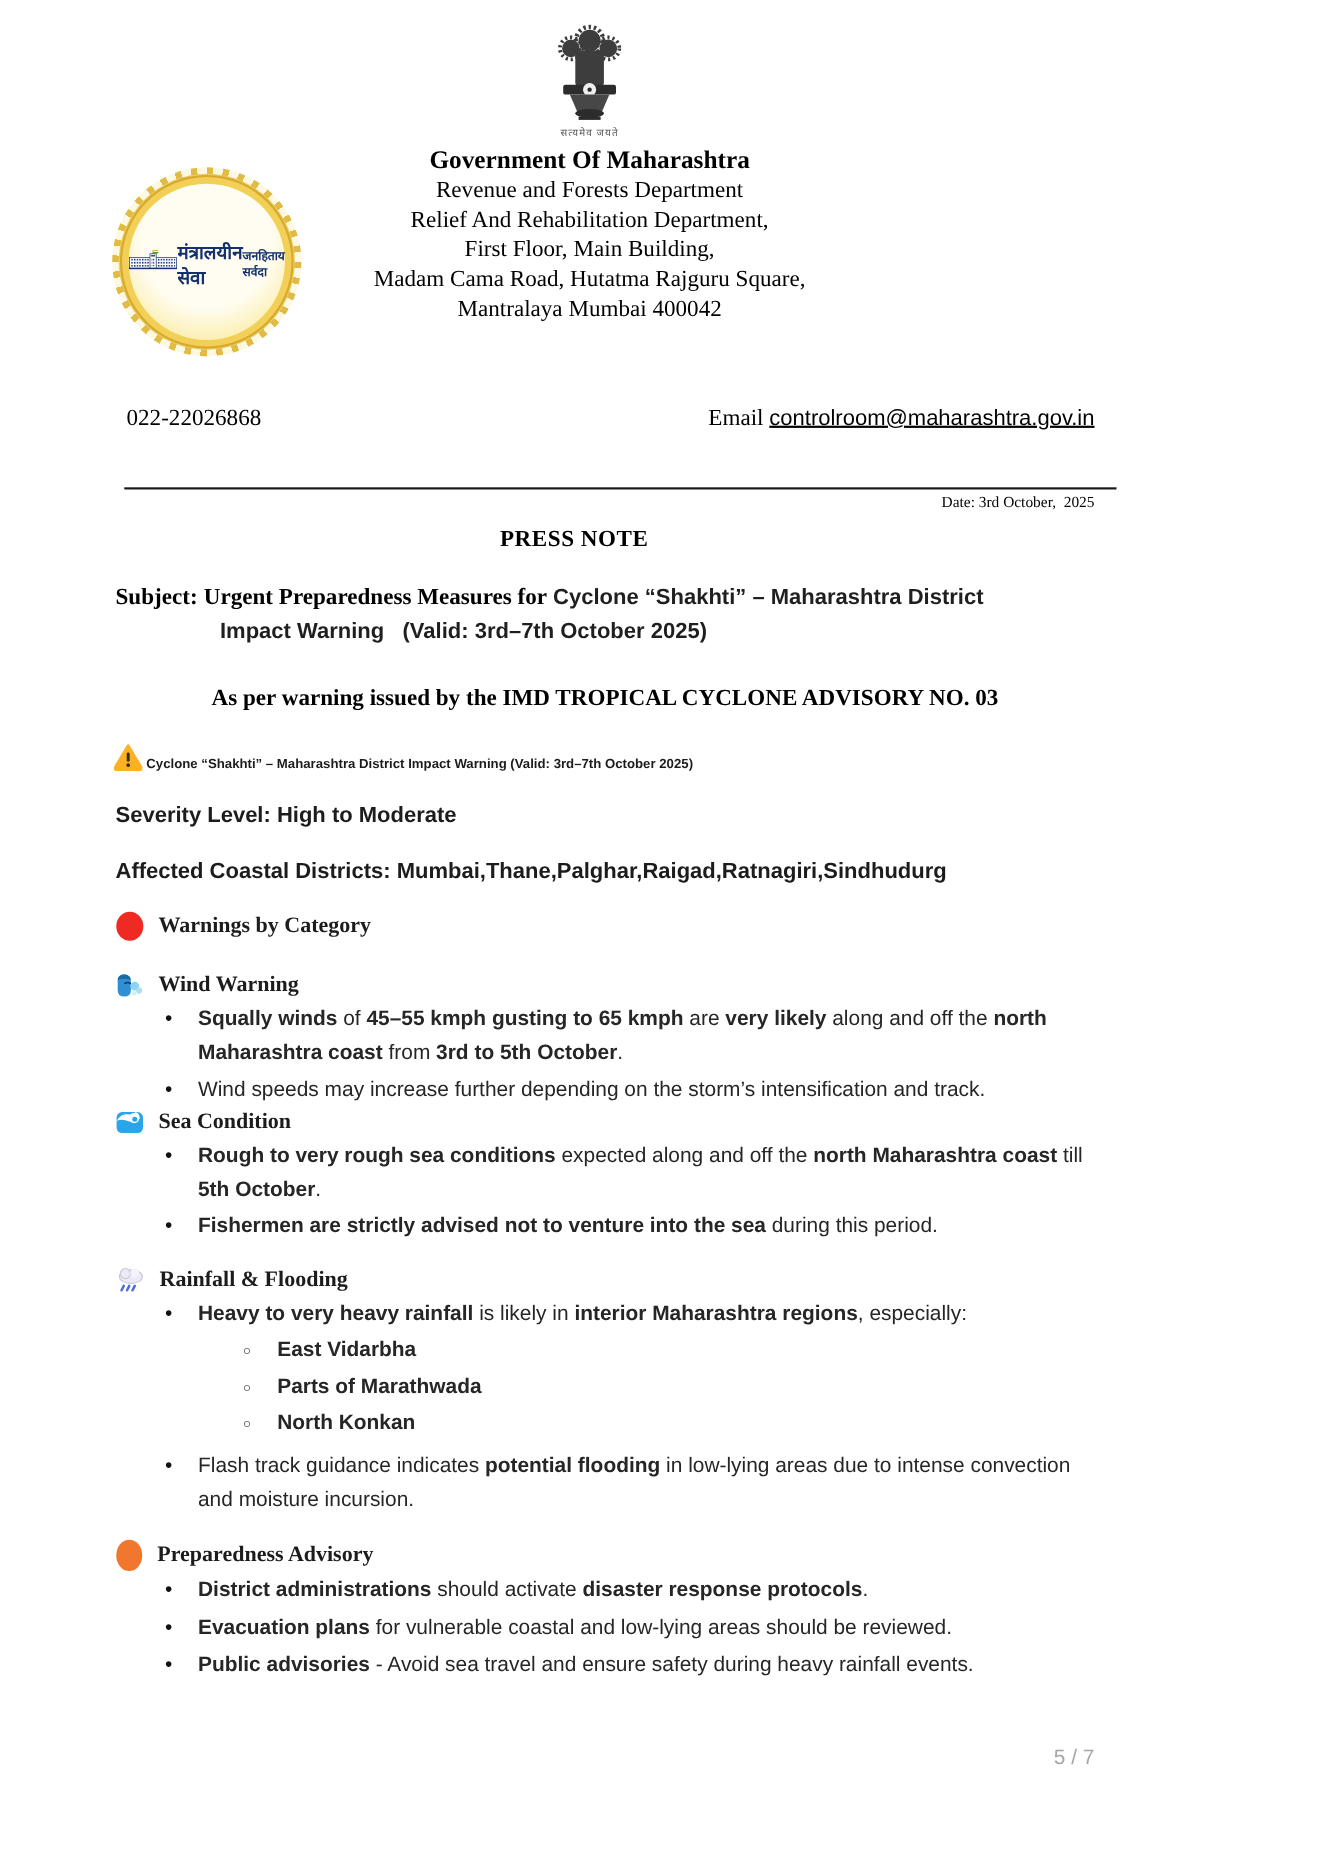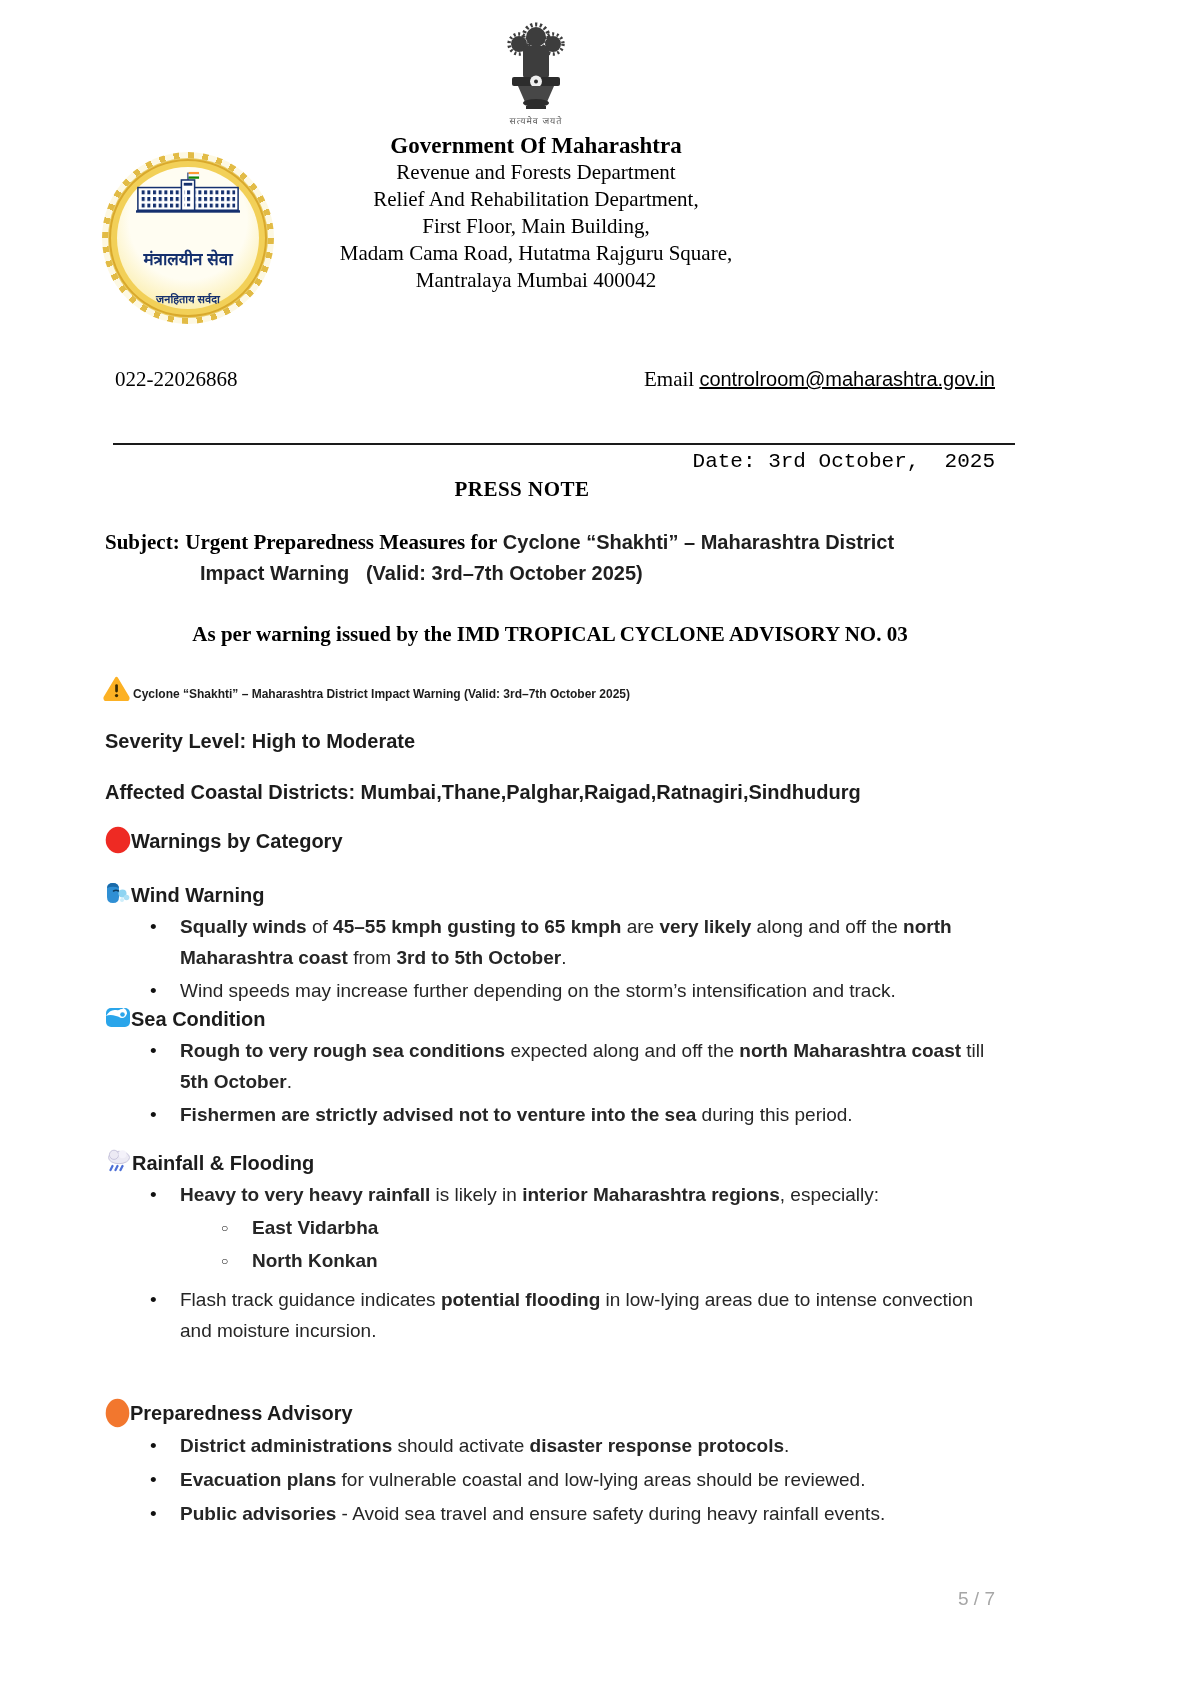--- a/index.html
+++ b/index.html
@@ -17,30 +17,30 @@
   .address-line{font-family:"Liberation Serif",serif;font-size:21px;line-height:27px;color:#000;}
 
   
   .seal{position:absolute;left:102px;top:152px;width:172px;height:172px;}
   .seal-lace{position:absolute;inset:0;border-radius:50%;
      background:repeating-conic-gradient(#e2bb45 0deg 4deg,#fdf8e2 4deg 10deg);}
   .seal-ring{position:absolute;inset:7px;border-radius:50%;background:#f2d058;
      box-shadow:inset 0 0 0 2px #d9a92c, 0 0 0 1px #e8cc6a;}
   .seal-face{position:absolute;inset:15px;border-radius:50%;
      background:radial-gradient(circle at 50% 38%,#fffdf2 52%,#f9e47f 100%);
-     display:flex;flex-direction:column;align-items:center;justify-content:center;gap:20px;}
+     display:flex;flex-direction:row;align-items:center;}
   .seal-title{font-size:17px;font-weight:700;color:#15306e;margin-top:3px;}
   .seal-motto{font-size:11px;font-weight:700;color:#15306e;margin-top:1px;}
 
   
   .contact-row{position:absolute;top:367px;left:115px;right:105px;display:flex;
      justify-content:space-between;align-items:baseline;font-family:"Liberation Serif",serif;font-size:21px;color:#000;}
   .email-wrap .addr{font-family:"Liberation Sans",sans-serif;font-size:20px;text-decoration:underline;color:#000;text-align:center;}
   .separator{position:absolute;top:443px;left:113px;width:902px;height:2px;background:#1a1a1a;}
-  .date-line{position:absolute;top:450px;right:105px;font-family:Liberation Mono, monospace;font-size:21px;color:#000;}
+  .date-line{position:absolute;top:450px;right:105px;font-family:Liberation Serif, serif;font-size:14px;color:#000;}
   .press-title{position:absolute;top:477px;left:0;width:100%;text-align:center;transform:translateX(-28px);
      font-family:"Liberation Serif",serif;font-size:21px;font-weight:700;letter-spacing:.5px;color:#000;}
 
   
   .subject{position:absolute;top:527px;left:105px;right:95px;line-height:31px;font-size:20px;font-weight:700;}
   .subject .serif{font-size:21px;}
   .subject-line2{padding-left:95px;}
 
   .advisory{position:absolute;top:622px;left:100px;right:100px;text-align:center;
      font-family:"Liberation Serif",serif;font-size:21px;font-weight:700;color:#000;}
@@ -51,21 +51,21 @@
   .severity{position:absolute;top:726px;left:105px;font-size:20px;font-weight:700;line-height:31px;color:#1c1c1c;}
   .affected{position:absolute;top:777px;left:105px;font-size:20px;font-weight:700;line-height:31px;color:#1c1c1c;}
 
   
   .section{position:absolute;left:105px;right:105px;}
   .sec-warnings{top:826px;}
   .sec-wind{top:880px;}
   .sec-sea{top:1004px;}
   .sec-rain{top:1148px;}
   .sec-prep{top:1398px;}
-  .sec-head{display:flex;font-size:20px;font-weight:700;line-height:31px;color:#1c1c1c;}
+  .sec-head{display:flex;align-items:center;gap:13px;font-size:20px;font-weight:700;line-height:31px;color:#1c1c1c;font-family:Liberation Serif, serif;}
   .sec-head .icon{flex:0 0 auto;line-height:0;}
   ul.bullets{margin:0;padding:0;list-style:none;}
   ul.bullets li{position:relative;padding-left:75px;line-height:31px;font-size:19px;margin-bottom:2px;color:#262626;}
   ul.bullets li::before{content:"•";position:absolute;left:45px;top:0;font-size:19px;color:#111;}
   ul.bullets li.sub{padding-left:147px;font-weight:700;}
   ul.bullets li.sub::before{content:"○";left:116px;top:1px;font-size:12px;}
   ul.bullets li.gap-before{margin-top:8px;}
   .sec-prep ul.bullets{margin-top:1px;}
   .sec-prep ul.bullets li{margin-bottom:3px;}
 
@@ -235,20 +235,21 @@
             <line x1="12.5" y1="18" x2="10.5" y2="22"></line>
             <line x1="17.5" y1="18" x2="15.5" y2="22"></line>
           </g>
         </svg>
       </span>
       <span>Rainfall &amp; Flooding</span>
     </div>
     <ul class="bullets">
       <li><span class="bold">Heavy to very heavy rainfall</span><span> is likely in </span><span class="bold">interior Maharashtra regions</span><span>, especially:</span></li>
       <li class="sub">East Vidarbha</li>
+      <li class="sub">Parts of Marathwada</li>
       <li class="sub">North Konkan</li>
       <li class="gap-before"><span>Flash track guidance indicates </span><span class="bold">potential flooding</span><span> in low-lying areas due to intense convection and moisture incursion.</span></li>
     </ul>
   </div>
 
   <div class="section sec-prep">
     <div class="sec-head">
       <span class="icon">
         <svg width="25" height="30" viewBox="0 0 25 30">
             <ellipse cx="12.5" cy="15" rx="11.8" ry="14.2" fill="#f2772e"></ellipse>

